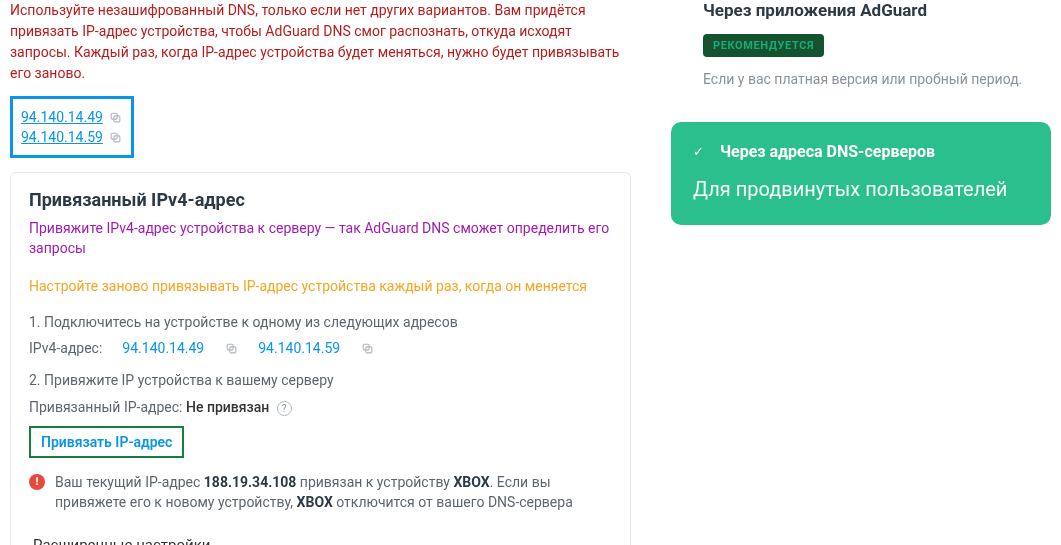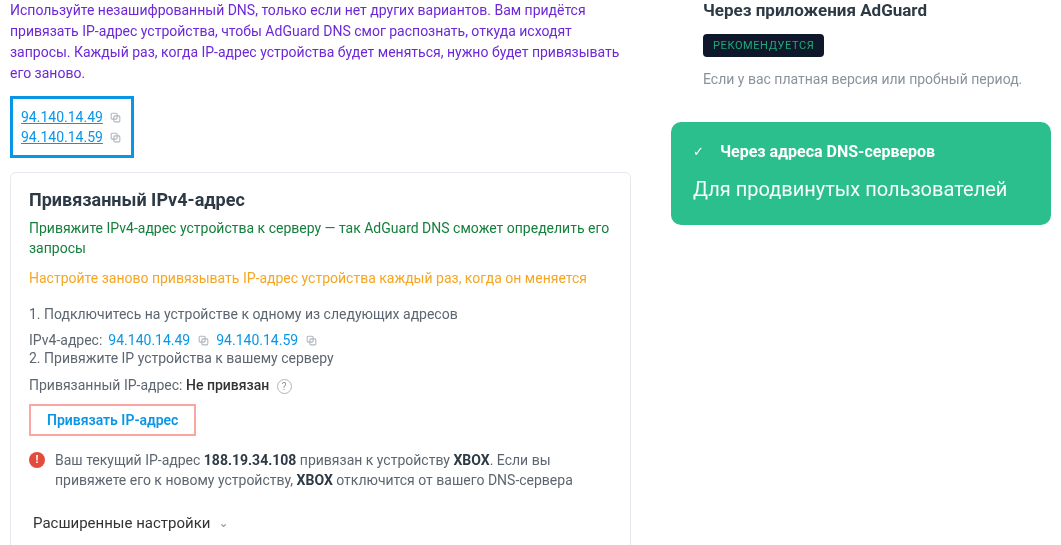--- a/index.html
+++ b/index.html
@@ -20,21 +20,21 @@
   .main {
     flex: 1;
     min-width: 0;
     max-width: 640px;
   }
   .side {
     width: 380px;
     flex: none;
   }
   .intro {
-    color: #6d28d9;
+    color: #b91c1c;
     line-height: 1.5;
     margin-bottom: 12px;
   }
   .dns-box {
     border: 3px solid #0a96e6;
     display: inline-block;
     padding: 6px 8px;
     margin-bottom: 14px;
   }
   .dns-row { display: flex; align-items: center; gap: 6px; margin: 4px 0; }
@@ -53,50 +53,51 @@
     padding: 16px 18px;
     background: #fff;
   }
   .card h2 {
     font-size: 18px;
     font-weight: 700;
     color: #2d3a45;
     margin-bottom: 8px;
   }
   .card .sub {
-    color: #15803d;
+    color: #a21caf;
     line-height: 1.45;
-    margin-bottom: 10px;
+    margin-bottom: 18px;
   }
   .warn-text {
     color: #f5a623;
     line-height: 1.4;
     margin-bottom: 16px;
   }
   .step {
     color: #5d6670;
     margin-bottom: 8px;
     line-height: 1.45;
   }
   .ipv4-line {
-    display: flex; align-items: center; gap: 6px; flex-wrap: wrap;
+    display: flex; align-items: center; gap: 20px; flex-wrap: wrap;
     color: #5d6670;
+    margin-bottom: 14px;
   }
   .ipv4-line .dns-link { text-decoration: none; }
   .status-line { color: #5d6670; margin-bottom: 10px; }
   .status-value { color: #333; font-weight: 500; }
   .help-circle {
     display: inline-flex; align-items: center; justify-content: center;
     width: 15px; height: 15px; border: 1px solid #b0b6bd; border-radius: 50%;
     color: #8a929b; font-size: 10px; margin-left: 4px; cursor: pointer;
   }
   .bind-box {
-    border: 2px solid #fca5a5;
+    border: 2px solid #15803d;
     display: inline-block;
-    padding: 6px 16px;
+    padding: 6px 10px;
     margin-bottom: 14px;
   }
   .bind-link {
     color: #0a96e6;
     font-weight: 600;
     cursor: pointer;
   }
   .alert {
     display: flex; gap: 10px; align-items: flex-start;
     color: #5d6670; line-height: 1.45;
@@ -113,22 +114,22 @@
     color: #333; cursor: pointer; font-size: 15px;
     padding: 8px 4px;
   }
   .chevron { color: #8a929b; font-size: 12px; }
   
   .side-block { margin-bottom: 32px; margin-left: 32px; }
   .side-title {
     font-size: 17px; font-weight: 700; color: #2d3a45; margin-bottom: 14px;
   }
   .badge {
-    display: inline-block; background: #0f172a; color: #1fa97a;
-    font-size: 11px; font-weight: 400; letter-spacing: 0.6px;
+    display: inline-block; background: #14532d; color: #1fa97a;
+    font-size: 11px; font-weight: 700; letter-spacing: 0.6px;
     padding: 5px 10px; border-radius: 4px; margin-bottom: 12px;
   }
   .side-note { color: #8a929b; line-height: 1.5; }
   .green-card {
     background: #2cbf8e;
     border-radius: 10px;
     padding: 20px 22px 24px;
     color: #fff;
   }
   .green-head {

